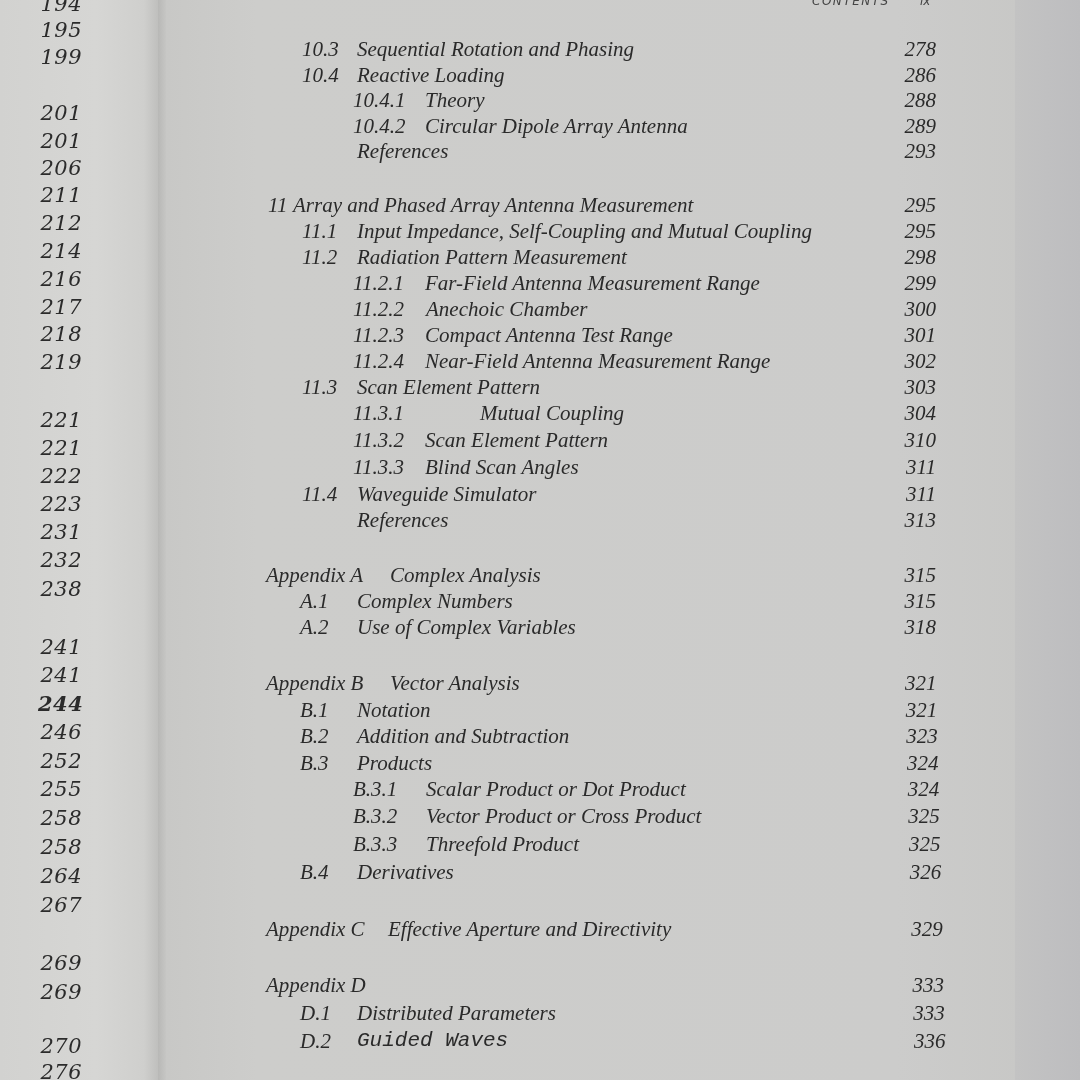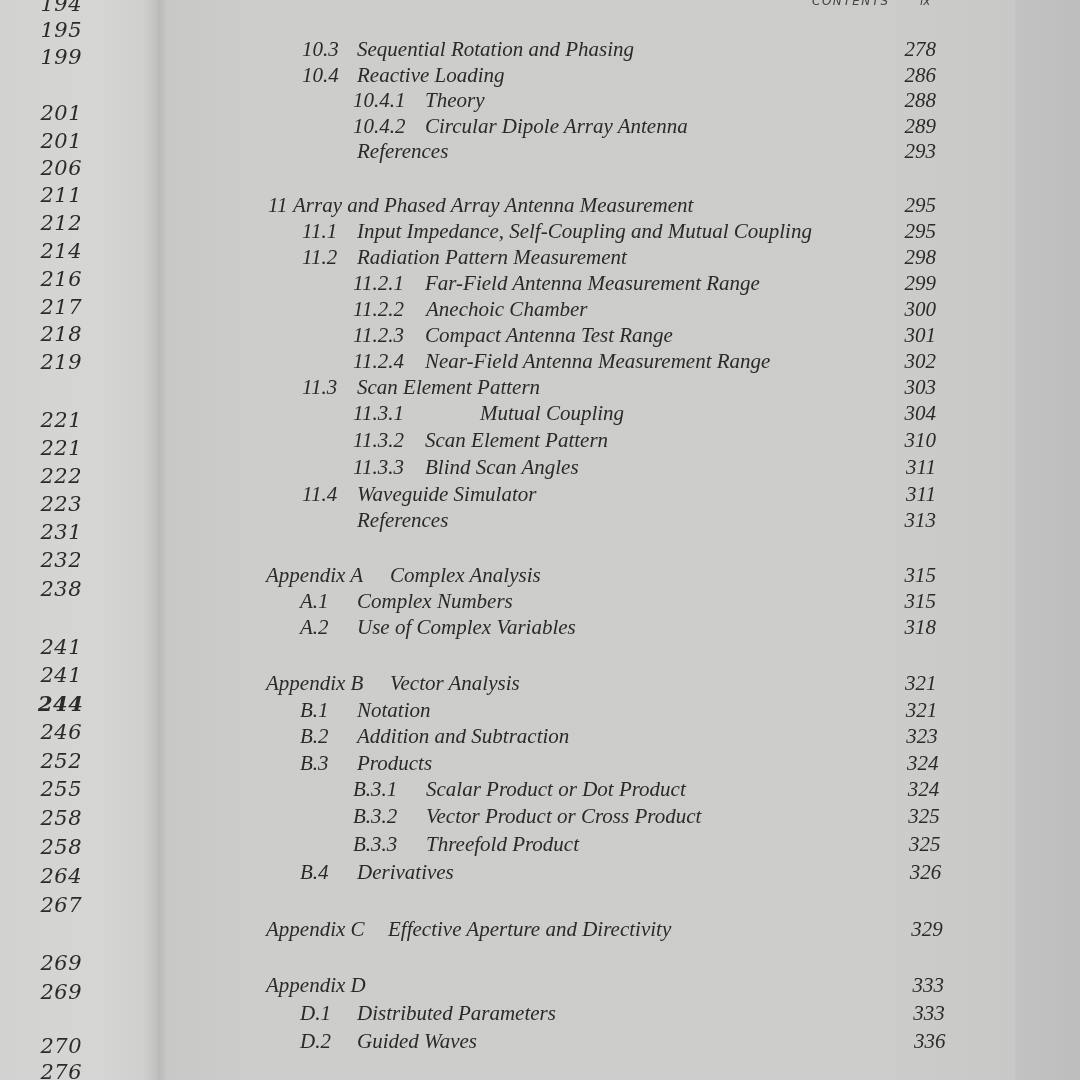--- a/index.html
+++ b/index.html
@@ -313,17 +313,17 @@
         <span class="toc-num" style="left: 266px;">Appendix D</span>
         <span class="toc-page" style="left: 884.05px;">333</span>
       </div>
       <div class="toc-row" style="top: 1000px;">
         <span class="toc-num" style="left: 300px;">D.1</span>
         <span class="toc-title" style="left: 357px;">Distributed Parameters</span>
         <span class="toc-page" style="left: 884.75px;">333</span>
       </div>
       <div class="toc-row" style="top: 1028px;">
         <span class="toc-num" style="left: 300px;">D.2</span>
-        <span class="toc-title" style="left: 357px;">Guided Waves</span>
+        <span class="toc-title" style="left: 357px; font-family: Liberation Mono, monospace;">Guided Waves</span>
         <span class="toc-page" style="left: 885.45px;">336</span>
       </div>
     </div>
 </div>
 
 </body></html>

